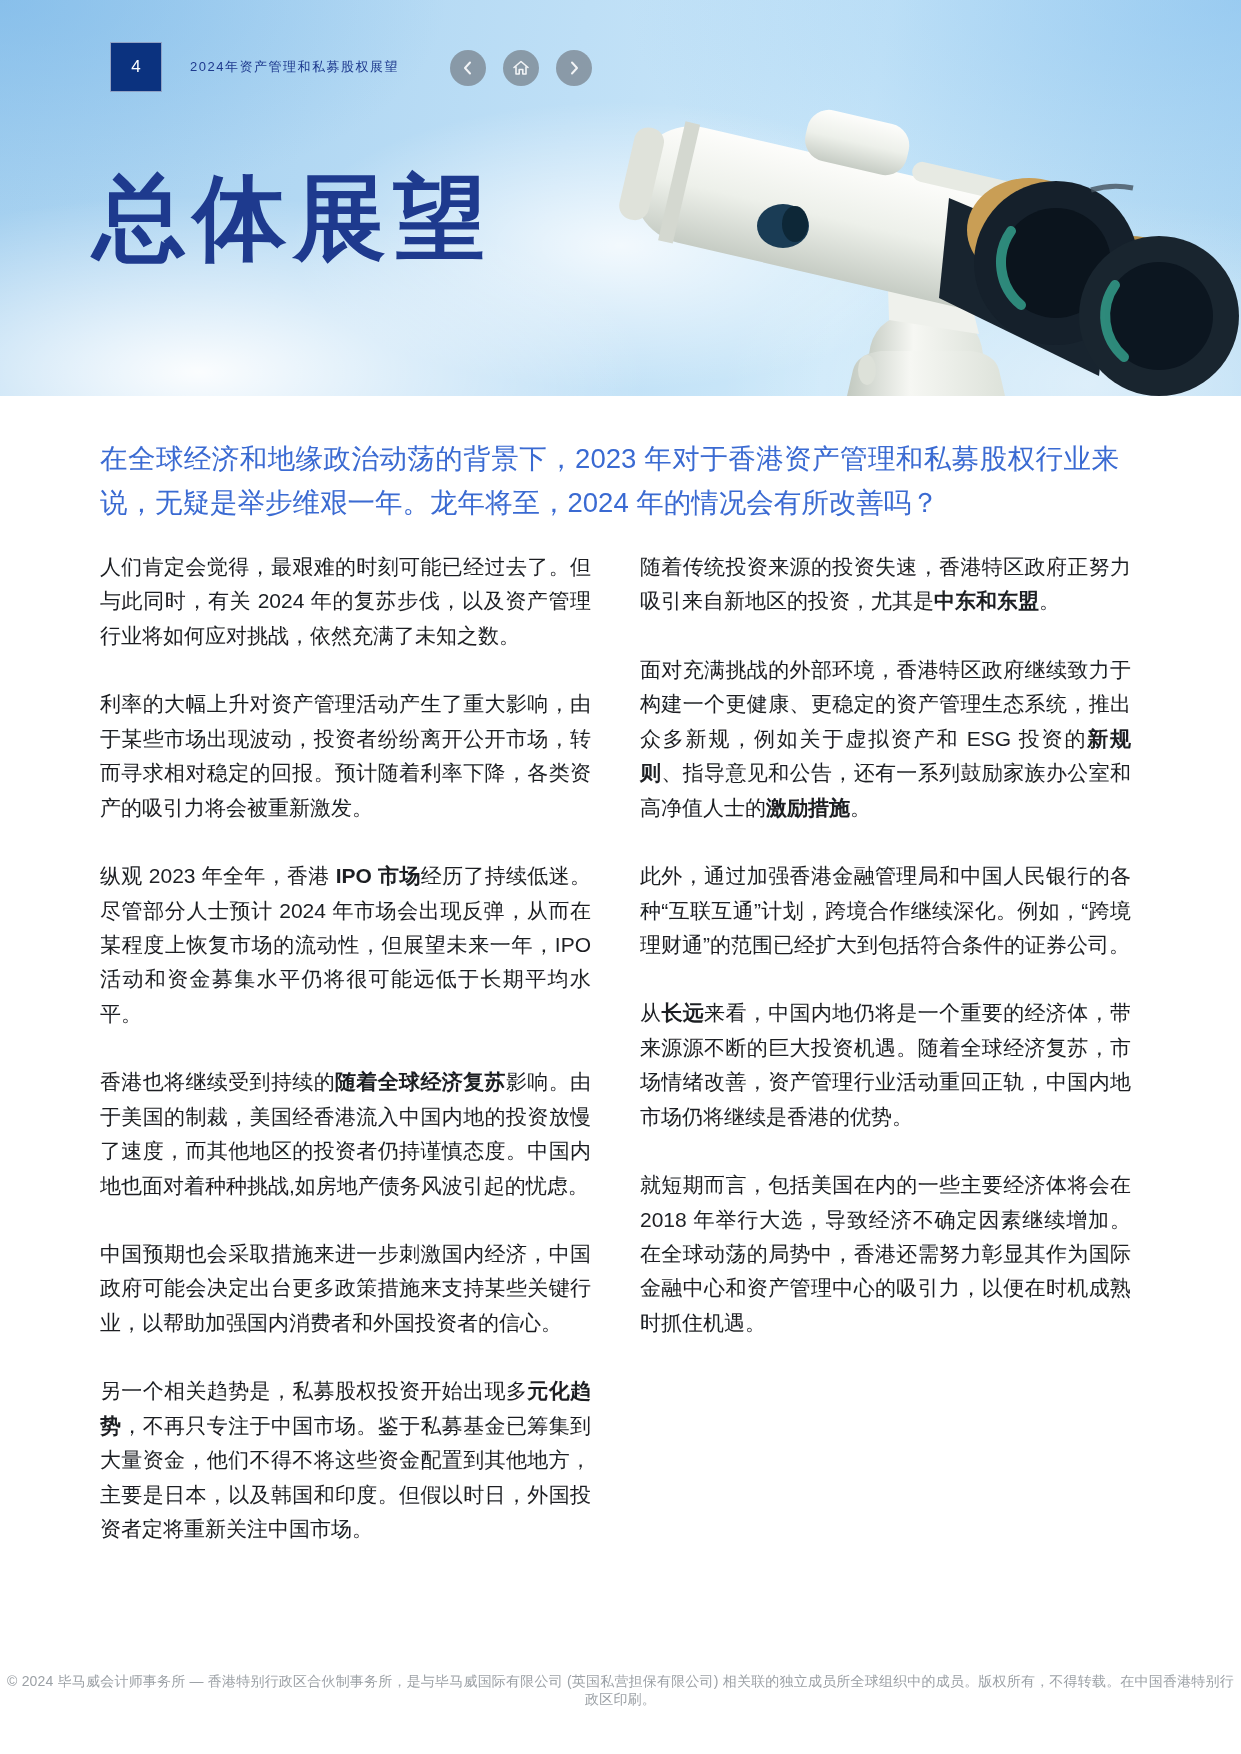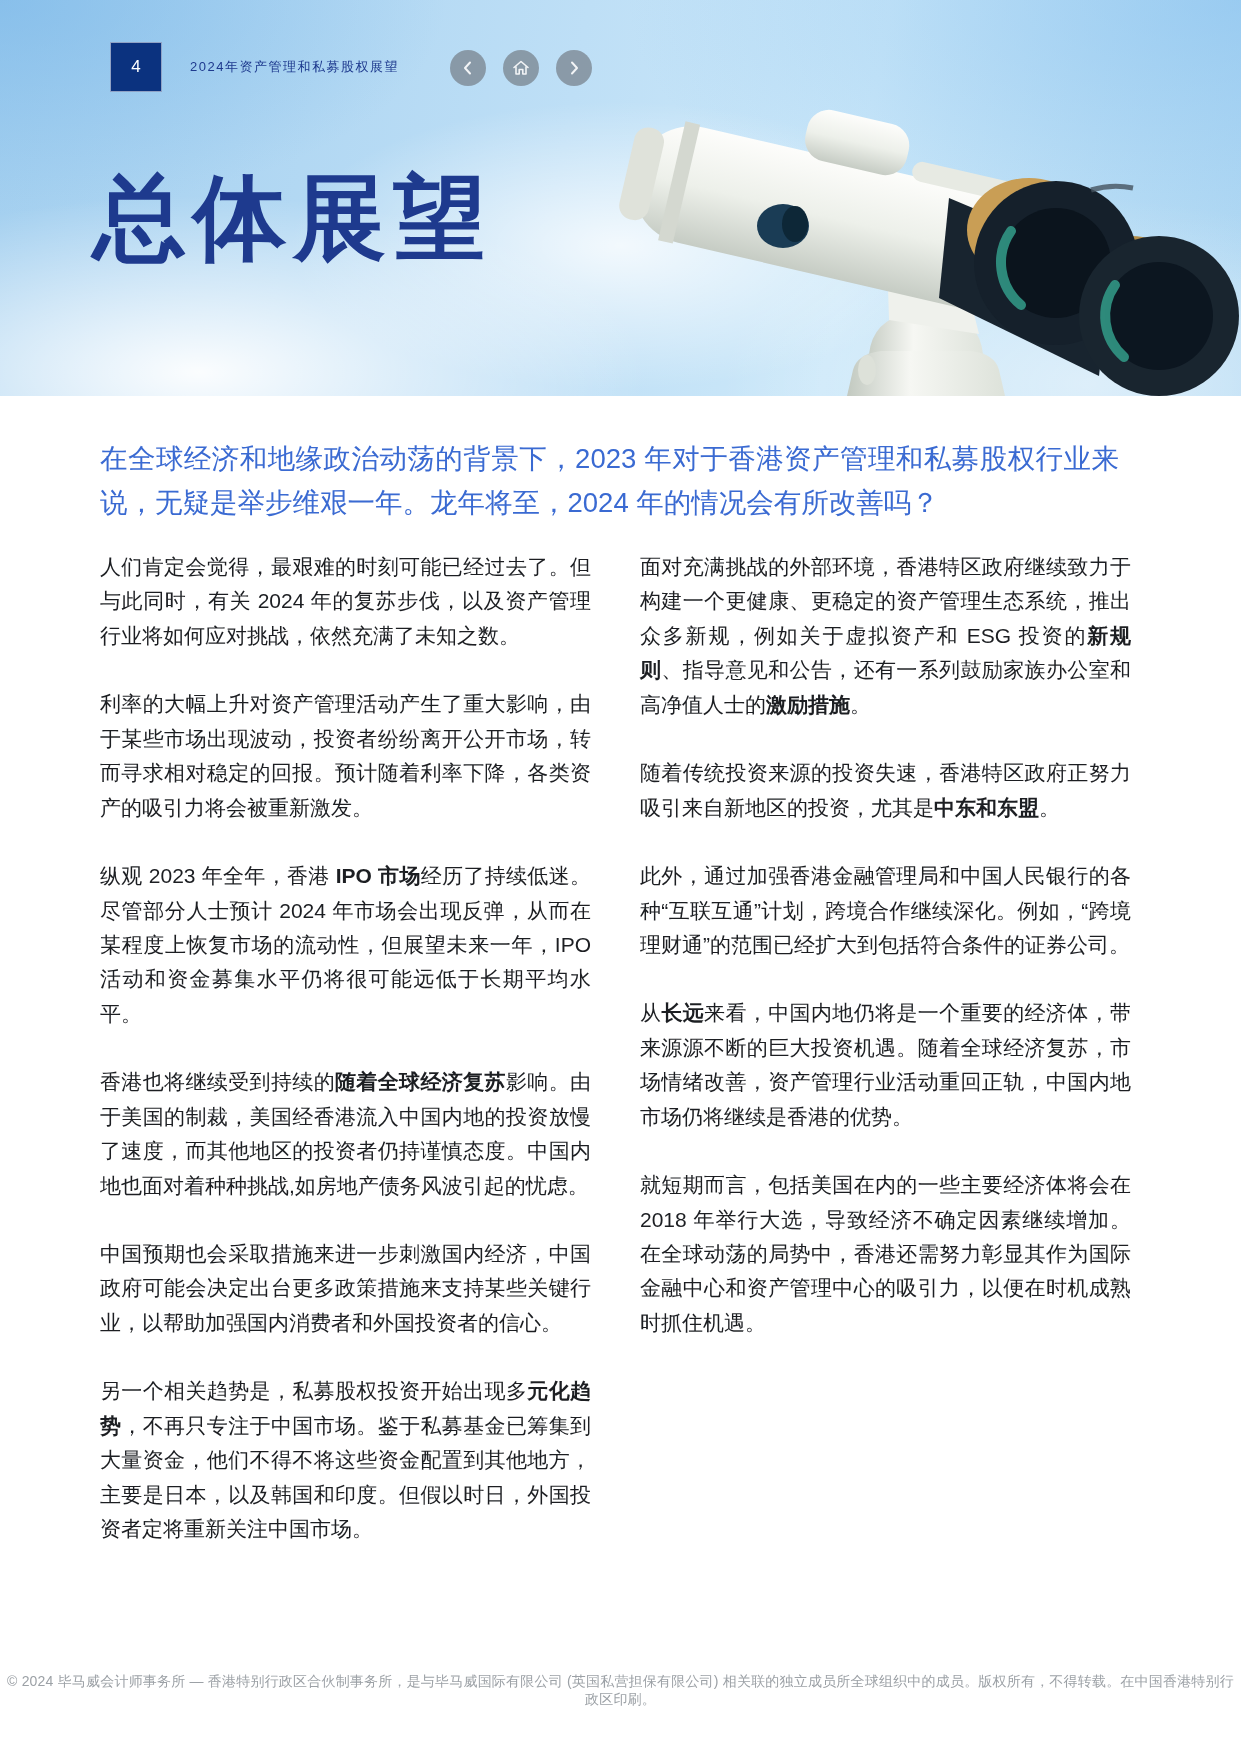--- a/index.html
+++ b/index.html
@@ -152,22 +152,22 @@
     <div class="columns">
       <div class="col">
           <p class="body-para"><span>人们肯定会觉得，最艰难的时刻可能已经过去了。但与此同时，有关 2024 年的复苏步伐，以及资产管理行业将如何应对挑战，依然充满了未知之数。</span></p>
           <p class="body-para"><span>利率的大幅上升对资产管理活动产生了重大影响，由于某些市场出现波动，投资者纷纷离开公开市场，转而寻求相对稳定的回报。预计随着利率下降，各类资产的吸引力将会被重新激发。</span></p>
           <p class="body-para"><span>纵观 2023 年全年，香港 </span><b>IPO 市场</b><span>经历了持续低迷。尽管部分人士预计 2024 年市场会出现反弹，从而在某程度上恢复市场的流动性，但展望未来一年，IPO 活动和资金募集水平仍将很可能远低于长期平均水平。</span></p>
           <p class="body-para"><span>香港也将继续受到持续的</span><b>随着全球经济复苏</b><span>影响。由于美国的制裁，美国经香港流入中国内地的投资放慢了速度，而其他地区的投资者仍持谨慎态度。中国内地也面对着种种挑战,如房地产债务风波引起的忧虑。</span></p>
           <p class="body-para"><span>中国预期也会采取措施来进一步刺激国内经济，中国政府可能会决定出台更多政策措施来支持某些关键行业，以帮助加强国内消费者和外国投资者的信心。</span></p>
           <p class="body-para"><span>另一个相关趋势是，私募股权投资开始出现多</span><b>元化趋势</b><span>，不再只专注于中国市场。鉴于私募基金已筹集到大量资金，他们不得不将这些资金配置到其他地方，主要是日本，以及韩国和印度。但假以时日，外国投资者定将重新关注中国市场。</span></p>
         </div>
       <div class="col">
+          <p class="body-para"><span>随着传统投资来源的投资失速，香港特区政府正努力吸引来自新地区的投资，尤其是</span><b>中东和东盟</b><span>。</span></p>
           <p class="body-para"><span>面对充满挑战的外部环境，香港特区政府继续致力于构建一个更健康、更稳定的资产管理生态系统，推出众多新规，例如关于虚拟资产和 ESG 投资的</span><b>新规则</b><span>、指导意见和公告，还有一系列鼓励家族办公室和高净值人士的</span><b>激励措施</b><span>。</span></p>
-          <p class="body-para"><span>随着传统投资来源的投资失速，香港特区政府正努力吸引来自新地区的投资，尤其是</span><b>中东和东盟</b><span>。</span></p>
           <p class="body-para"><span>此外，通过加强香港金融管理局和中国人民银行的各种“互联互通”计划，跨境合作继续深化。例如，“跨境理财通”的范围已经扩大到包括符合条件的证券公司。</span></p>
           <p class="body-para"><span>从</span><b>长远</b><span>来看，中国内地仍将是一个重要的经济体，带来源源不断的巨大投资机遇。随着全球经济复苏，市场情绪改善，资产管理行业活动重回正轨，中国内地市场仍将继续是香港的优势。</span></p>
           <p class="body-para"><span>就短期而言，包括美国在内的一些主要经济体将会在 2018 年举行大选，导致经济不确定因素继续增加。在全球动荡的局势中，香港还需努力彰显其作为国际金融中心和资产管理中心的吸引力，以便在时机成熟时抓住机遇。</span></p>
         </div>
     </div>
   </div>
 
   <div class="footer">© 2024 毕马威会计师事务所 — 香港特别行政区合伙制事务所，是与毕马威国际有限公司 (英国私营担保有限公司) 相关联的独立成员所全球组织中的成员。版权所有，不得转载。在中国香港特别行政区印刷。</div>
 </div>
 

